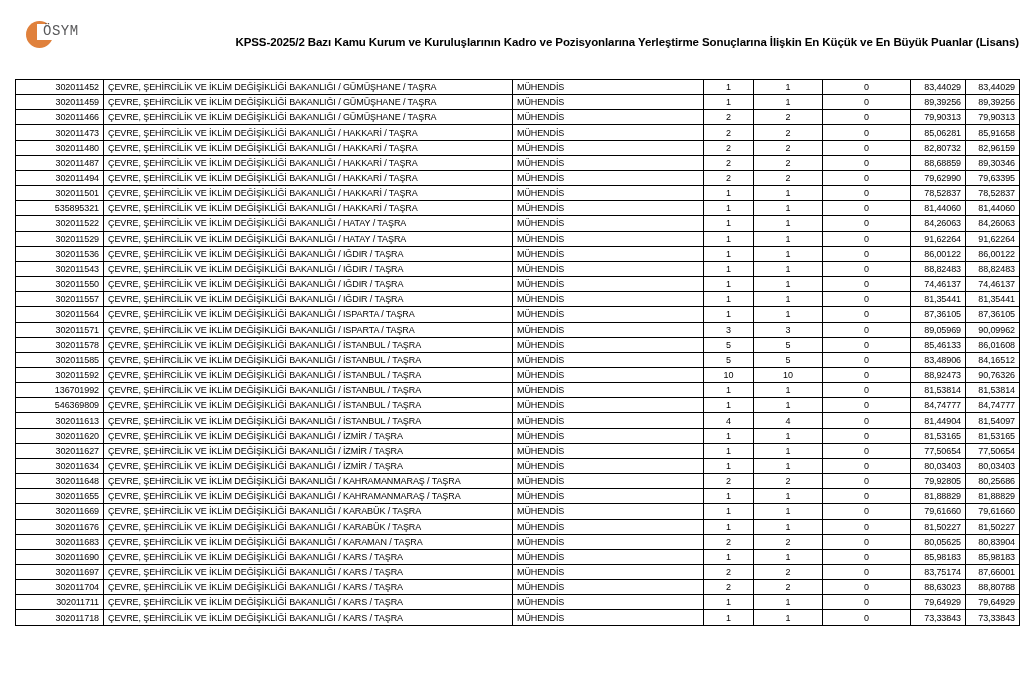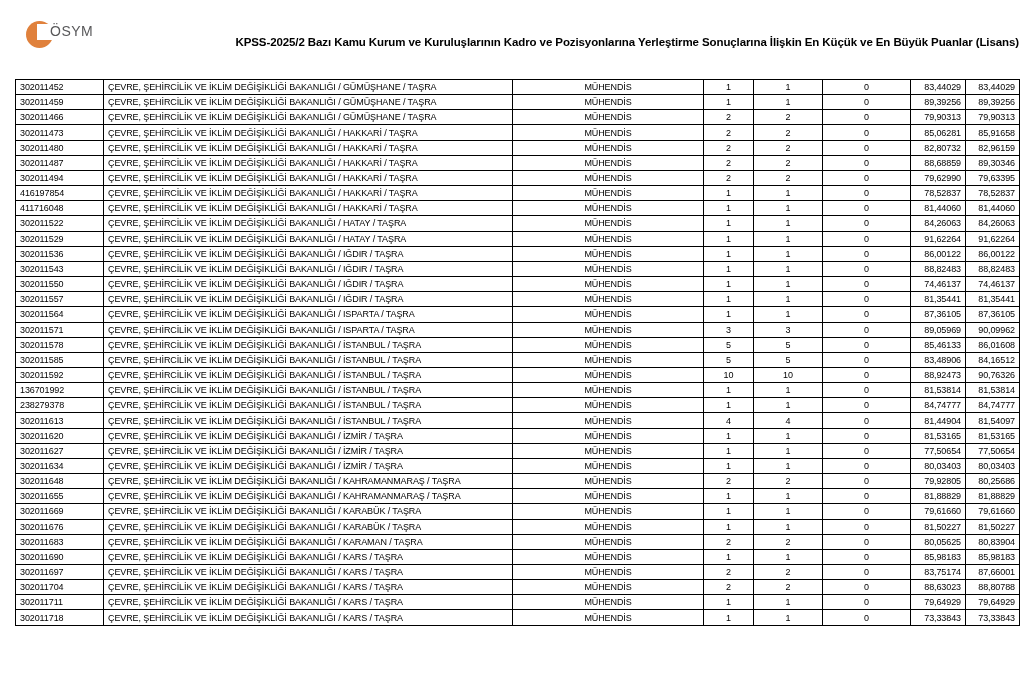--- a/index.html
+++ b/index.html
@@ -17,21 +17,21 @@
   .logo-wrap { position:absolute; left:24px; top:18px; width:140px; height:40px; }
   .logo-circle {
     position:absolute; left:2px; top:3px;
     width:27px; height:27px; border-radius:50%;
     background:#E0813C;
   }
   .logo-text {
     position:absolute; left:13px; top:6px;
     font-size:14px; line-height:15px;
     color:#58585A; background:#ffffff;
-    padding:0 2px 1px 13px; letter-spacing:0.5px;
+    padding:0 2px 1px 6px; letter-spacing:0.5px;font-family:Liberation Mono, monospace;
   }
   .page-title {
     position:absolute; left:95px; right:5px; top:36px;
     text-align:right;
     font-size:11.5px; font-weight:bold; color:#000;
     letter-spacing:-0.1px;
   }
 
   
   table.results {
@@ -42,23 +42,23 @@
   }
   table.results td {
     border:1px solid #000;
     height:14.16px;
     font-size:9px; line-height:10px;
     padding:0 4px;
     white-space:nowrap; overflow:hidden;
     vertical-align:middle;
     letter-spacing:-0.1px;
   }
-  td.c-code  { text-align:left; }
+  td.c-code  { text-align:right; }
   td.c-inst  { text-align:left;margin-left:47px; }
-  td.c-pos   { text-align:center; }
+  td.c-pos   { text-align:left; }
   td.c-n     { text-align:center; }
   td.c-score { text-align:right; }
 </style>
 </head>
 <body>
 
 <div class="page">
 
   <div class="logo-wrap">
     <div class="logo-circle"></div>
@@ -143,31 +143,31 @@
       <td class="c-code">302011494</td>
       <td class="c-inst">ÇEVRE, ŞEHİRCİLİK VE İKLİM DEĞİŞİKLİĞİ BAKANLIĞI / HAKKARİ / TAŞRA</td>
       <td class="c-pos">MÜHENDİS</td>
       <td class="c-n">2</td>
       <td class="c-n">2</td>
       <td class="c-n">0</td>
       <td class="c-score">79,62990</td>
       <td class="c-score">79,63395</td>
     </tr>
         <tr>
-      <td class="c-code">416197854</td>
+      <td class="c-code">302011501</td>
       <td class="c-inst">ÇEVRE, ŞEHİRCİLİK VE İKLİM DEĞİŞİKLİĞİ BAKANLIĞI / HAKKARİ / TAŞRA</td>
       <td class="c-pos">MÜHENDİS</td>
       <td class="c-n">1</td>
       <td class="c-n">1</td>
       <td class="c-n">0</td>
       <td class="c-score">78,52837</td>
       <td class="c-score">78,52837</td>
     </tr>
         <tr>
-      <td class="c-code">411716048</td>
+      <td class="c-code">535895321</td>
       <td class="c-inst">ÇEVRE, ŞEHİRCİLİK VE İKLİM DEĞİŞİKLİĞİ BAKANLIĞI / HAKKARİ / TAŞRA</td>
       <td class="c-pos">MÜHENDİS</td>
       <td class="c-n">1</td>
       <td class="c-n">1</td>
       <td class="c-n">0</td>
       <td class="c-score">81,44060</td>
       <td class="c-score">81,44060</td>
     </tr>
         <tr>
       <td class="c-code">302011522</td>
@@ -283,21 +283,21 @@
       <td class="c-code">136701992</td>
       <td class="c-inst">ÇEVRE, ŞEHİRCİLİK VE İKLİM DEĞİŞİKLİĞİ BAKANLIĞI / İSTANBUL / TAŞRA</td>
       <td class="c-pos">MÜHENDİS</td>
       <td class="c-n">1</td>
       <td class="c-n">1</td>
       <td class="c-n">0</td>
       <td class="c-score">81,53814</td>
       <td class="c-score">81,53814</td>
     </tr>
         <tr>
-      <td class="c-code">238279378</td>
+      <td class="c-code">546369809</td>
       <td class="c-inst">ÇEVRE, ŞEHİRCİLİK VE İKLİM DEĞİŞİKLİĞİ BAKANLIĞI / İSTANBUL / TAŞRA</td>
       <td class="c-pos">MÜHENDİS</td>
       <td class="c-n">1</td>
       <td class="c-n">1</td>
       <td class="c-n">0</td>
       <td class="c-score">84,74777</td>
       <td class="c-score">84,74777</td>
     </tr>
         <tr>
       <td class="c-code">302011613</td>

